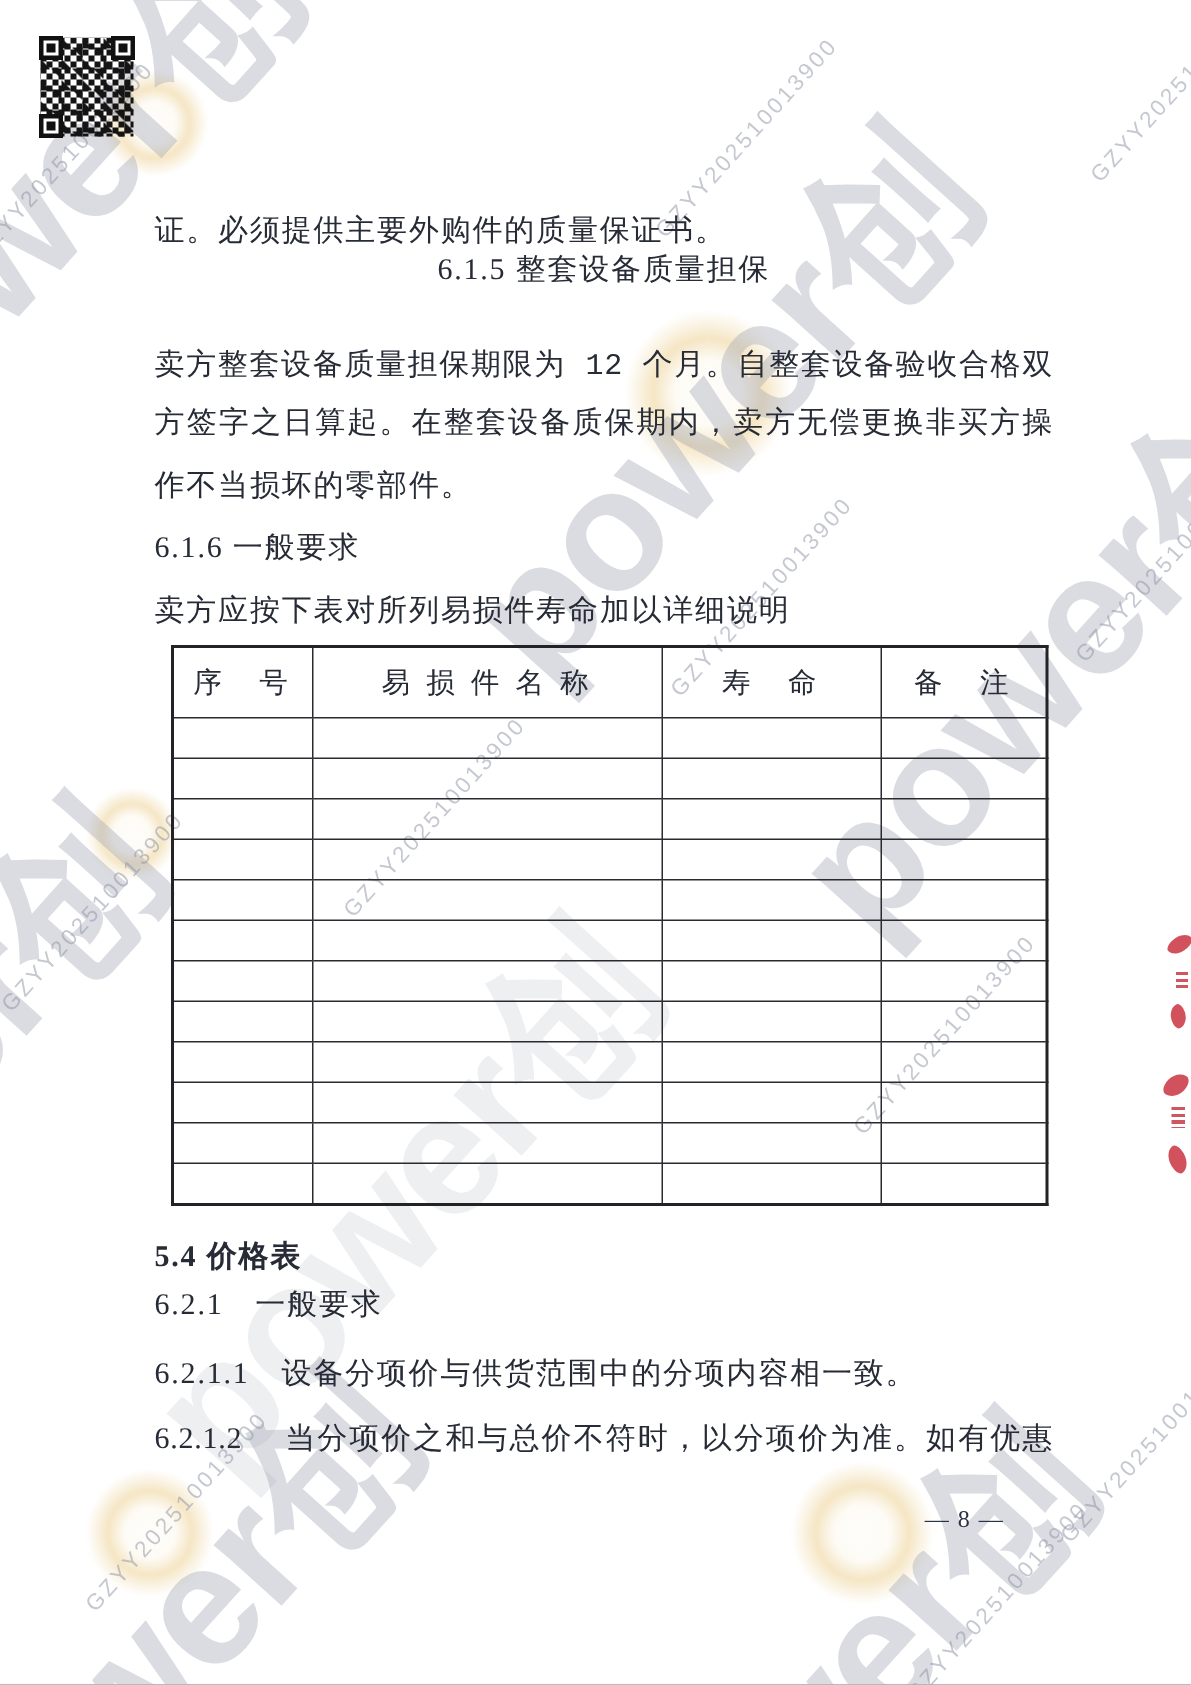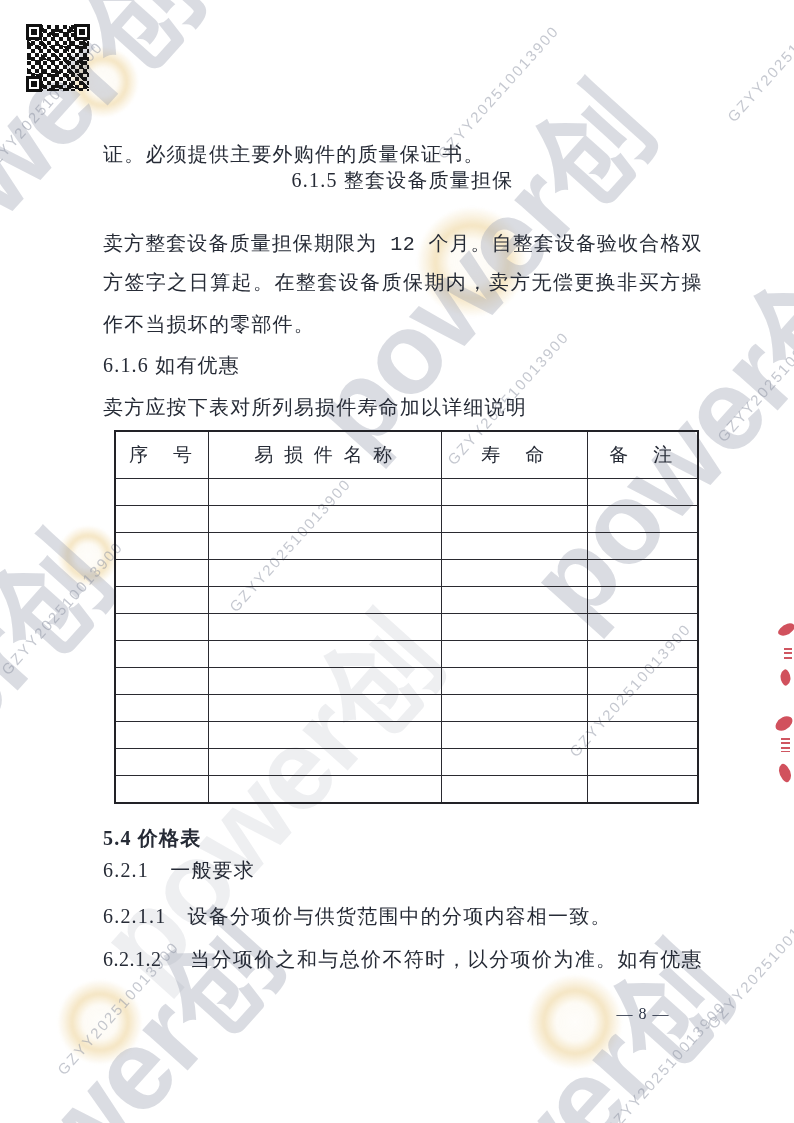--- a/index.html
+++ b/index.html
@@ -130,21 +130,21 @@
     <div class="qr-finder qr-f-tr"></div>
     <div class="qr-finder qr-f-bl"></div>
   </div>
 
   <div class="content">
     <div class="line" style="top:142px;">证。必须提供主要外购件的质量保证书。</div>
     <div class="line" style="top:168px;text-align:center;">6.1.5 整套设备质量担保</div>
     <div class="line fill" style="top:232px;font-family:Liberation Mono, monospace;">卖方整套设备质量担保期限为 12 个月。自整套设备验收合格双</div>
     <div class="line" style="top:312px;">作不当损坏的零部件。</div>
     <div class="line fill" style="top:270px;">方签字之日算起。在整套设备质保期内，卖方无偿更换非买方操</div>
-    <div class="line" style="top:353px;">6.1.6 如有优惠</div>
+    <div class="line" style="top:353px;">6.1.6 一般要求</div>
     <div class="line" style="top:395px;">卖方应按下表对所列易损件寿命加以详细说明</div>
 
     <div class="line bold" style="top:826px;">5.4 价格表</div>
     <div class="line" style="top:858px;">6.2.1　一般要求</div>
     <div class="line" style="top:904px;">6.2.1.1　设备分项价与供货范围中的分项内容相一致。</div>
     <div class="line fill" style="top:947px;">6.2.1.2　 当分项价之和与总价不符时，以分项价为准。如有优惠</div>
   </div>
 
   <table class="wear-table">
     <colgroup>

